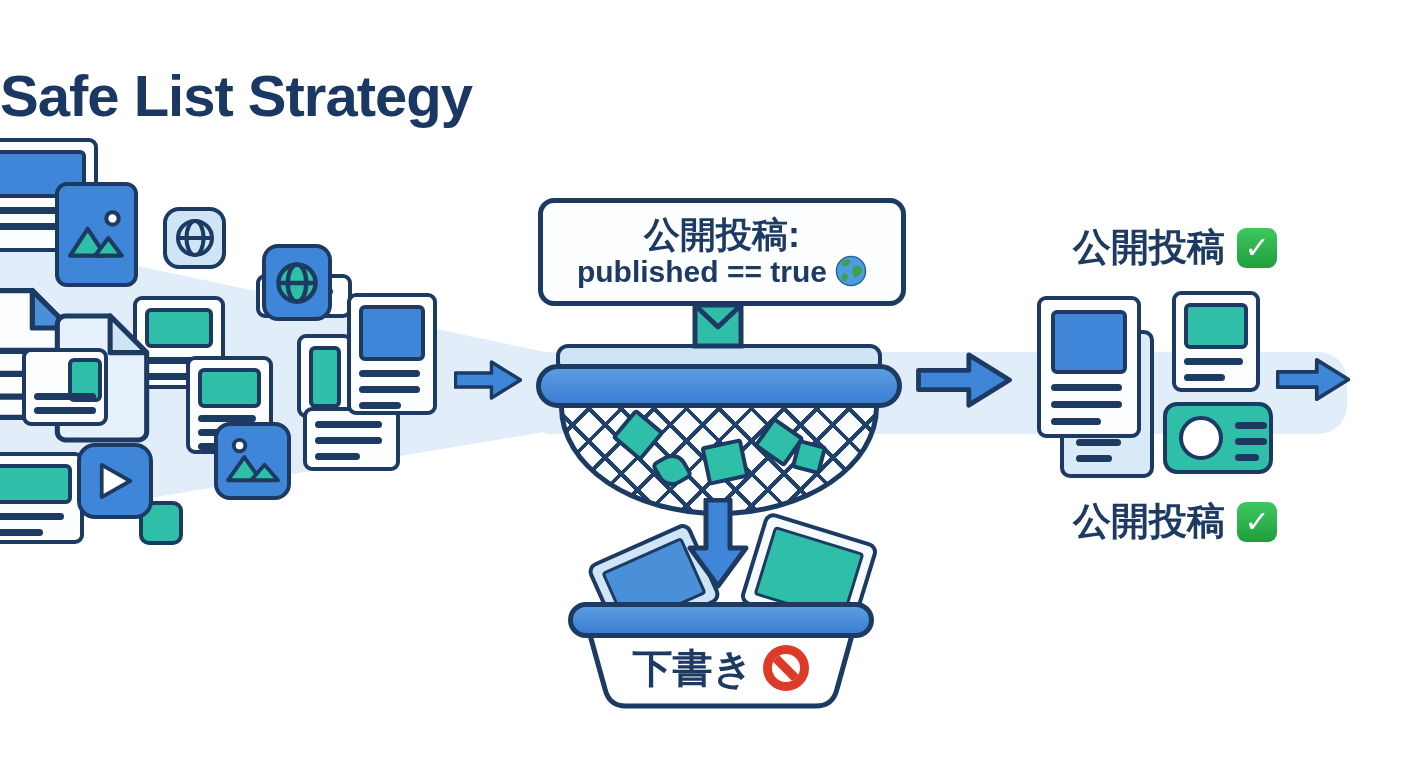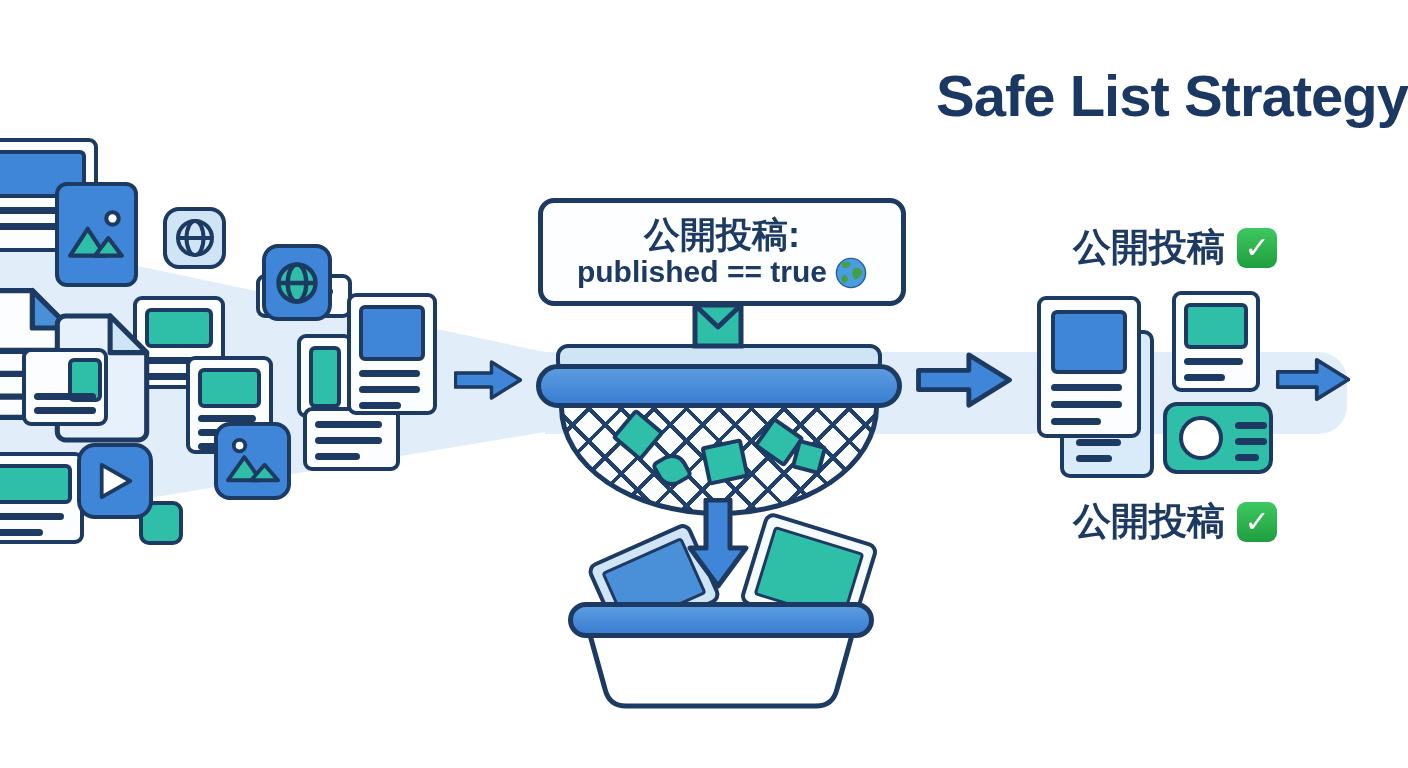--- a/index.html
+++ b/index.html
@@ -10,21 +10,21 @@
   body{font-family:"Liberation Sans","DejaVu Sans",sans-serif;}
   .stage{position:relative;width:1408px;height:768px;overflow:hidden;background:#fff;}
   .abs{position:absolute;box-sizing:border-box;}
 
   
   .band-left{left:0;top:0;width:545px;height:768px;background:var(--band);
     clip-path:polygon(0 237px,545px 352px,545px 432px,0 523px);}
   .band-right{left:545px;top:352px;width:802px;height:82px;background:var(--band);
     border-radius:0 28px 28px 0;}
 
-  .title{left:0;right:0;top:62px;text-align:right;font-size:58px;font-weight:800;
+  .title{left:0;right:0;top:62px;text-align:left;font-size:58px;font-weight:800;
     letter-spacing:-1px;color:#1b3863;}
 
   
   .pcard{position:absolute;box-sizing:border-box;background:var(--paper);
     border:4px solid var(--navy);border-radius:9px;padding:8px;}
   .img{box-sizing:border-box;border:4px solid var(--navy);border-radius:6px;width:100%;}
   .ln{height:7px;border-radius:4px;background:var(--navy);margin-top:9px;}
   .ln:first-child{margin-top:2px;}
 
   
@@ -32,21 +32,21 @@
     border-radius:16px;display:flex;align-items:center;justify-content:center;}
 
   .arrow{position:absolute;}
 
   
   .filter-box{left:538px;top:198px;width:368px;height:108px;background:#fcfeff;
     border:5px solid var(--navy);border-radius:16px;display:flex;flex-direction:column;
     align-items:center;justify-content:center;z-index:5;}
   .filter-line1{font-size:36px;font-weight:800;color:var(--navy);line-height:1.15;}
   .filter-line2{font-size:30px;font-weight:800;color:var(--navy);display:flex;
-    align-items:center;gap:8px;line-height:1.15;}
+    align-items:flex-start;gap:8px;line-height:1.15;}
 
   
   .rim-top{left:556px;top:344px;width:326px;height:30px;background:var(--lblue);
     border:4px solid var(--navy);border-radius:12px;z-index:2;}
   .bowl{left:559px;top:404px;width:320px;height:112px;z-index:3;overflow:hidden;
     border:5px solid var(--navy);border-top:none;
     border-radius:0 0 162px 162px / 0 0 110px 110px;background-color:#fcfdff;
     background-image:
       repeating-linear-gradient(45deg,transparent 0 19px,#20406e 19px 23px),
       repeating-linear-gradient(-45deg,transparent 0 19px,#20406e 19px 23px);}
@@ -233,20 +233,24 @@
     <div class="tilt-inner" style="background:var(--teal);border:3px solid var(--navy)"></div>
   </div>
   <svg class="arrow" style="left:686px;top:498px;z-index:3" width="64" height="92" viewBox="0 0 64 92">
     <polygon points="20,2 44,2 44,50 60,50 32,88 4,50 20,50" fill="var(--blue)" stroke="var(--navy)" stroke-width="5" stroke-linejoin="round"></polygon>
   </svg>
 
   <div class="abs basket-rim"></div>
   <svg class="abs" style="left:584px;top:632px;z-index:3" width="274" height="78" viewBox="0 0 274 78">
     <path d="M6,3 H268 L253,57 q-4,17 -21,17 H42 q-17,0 -21,-17 Z" fill="#fff" stroke="var(--navy)" stroke-width="5" stroke-linejoin="round"></path>
   </svg>
+  <div class="abs basket-label">
+    <span>下書き</span>
+    <span class="noentry-emoji"></span>
+  </div>
 
   <div class="out-label" style="left:1025px;top:222px">
     <span>公開投稿</span>
     <span class="check-emoji">✓</span>
   </div>
 
   <div class="abs" style="left:1060px;top:330px;width:94px;height:148px;background:#d9eaf8;border:4px solid var(--navy);border-radius:10px;z-index:1;display:flex;flex-direction:column;justify-content:flex-end;padding:12px;box-sizing:border-box">
     <div class="ln" style="width:72%"></div>
       <div class="ln" style="width:58%"></div>
   </div>

